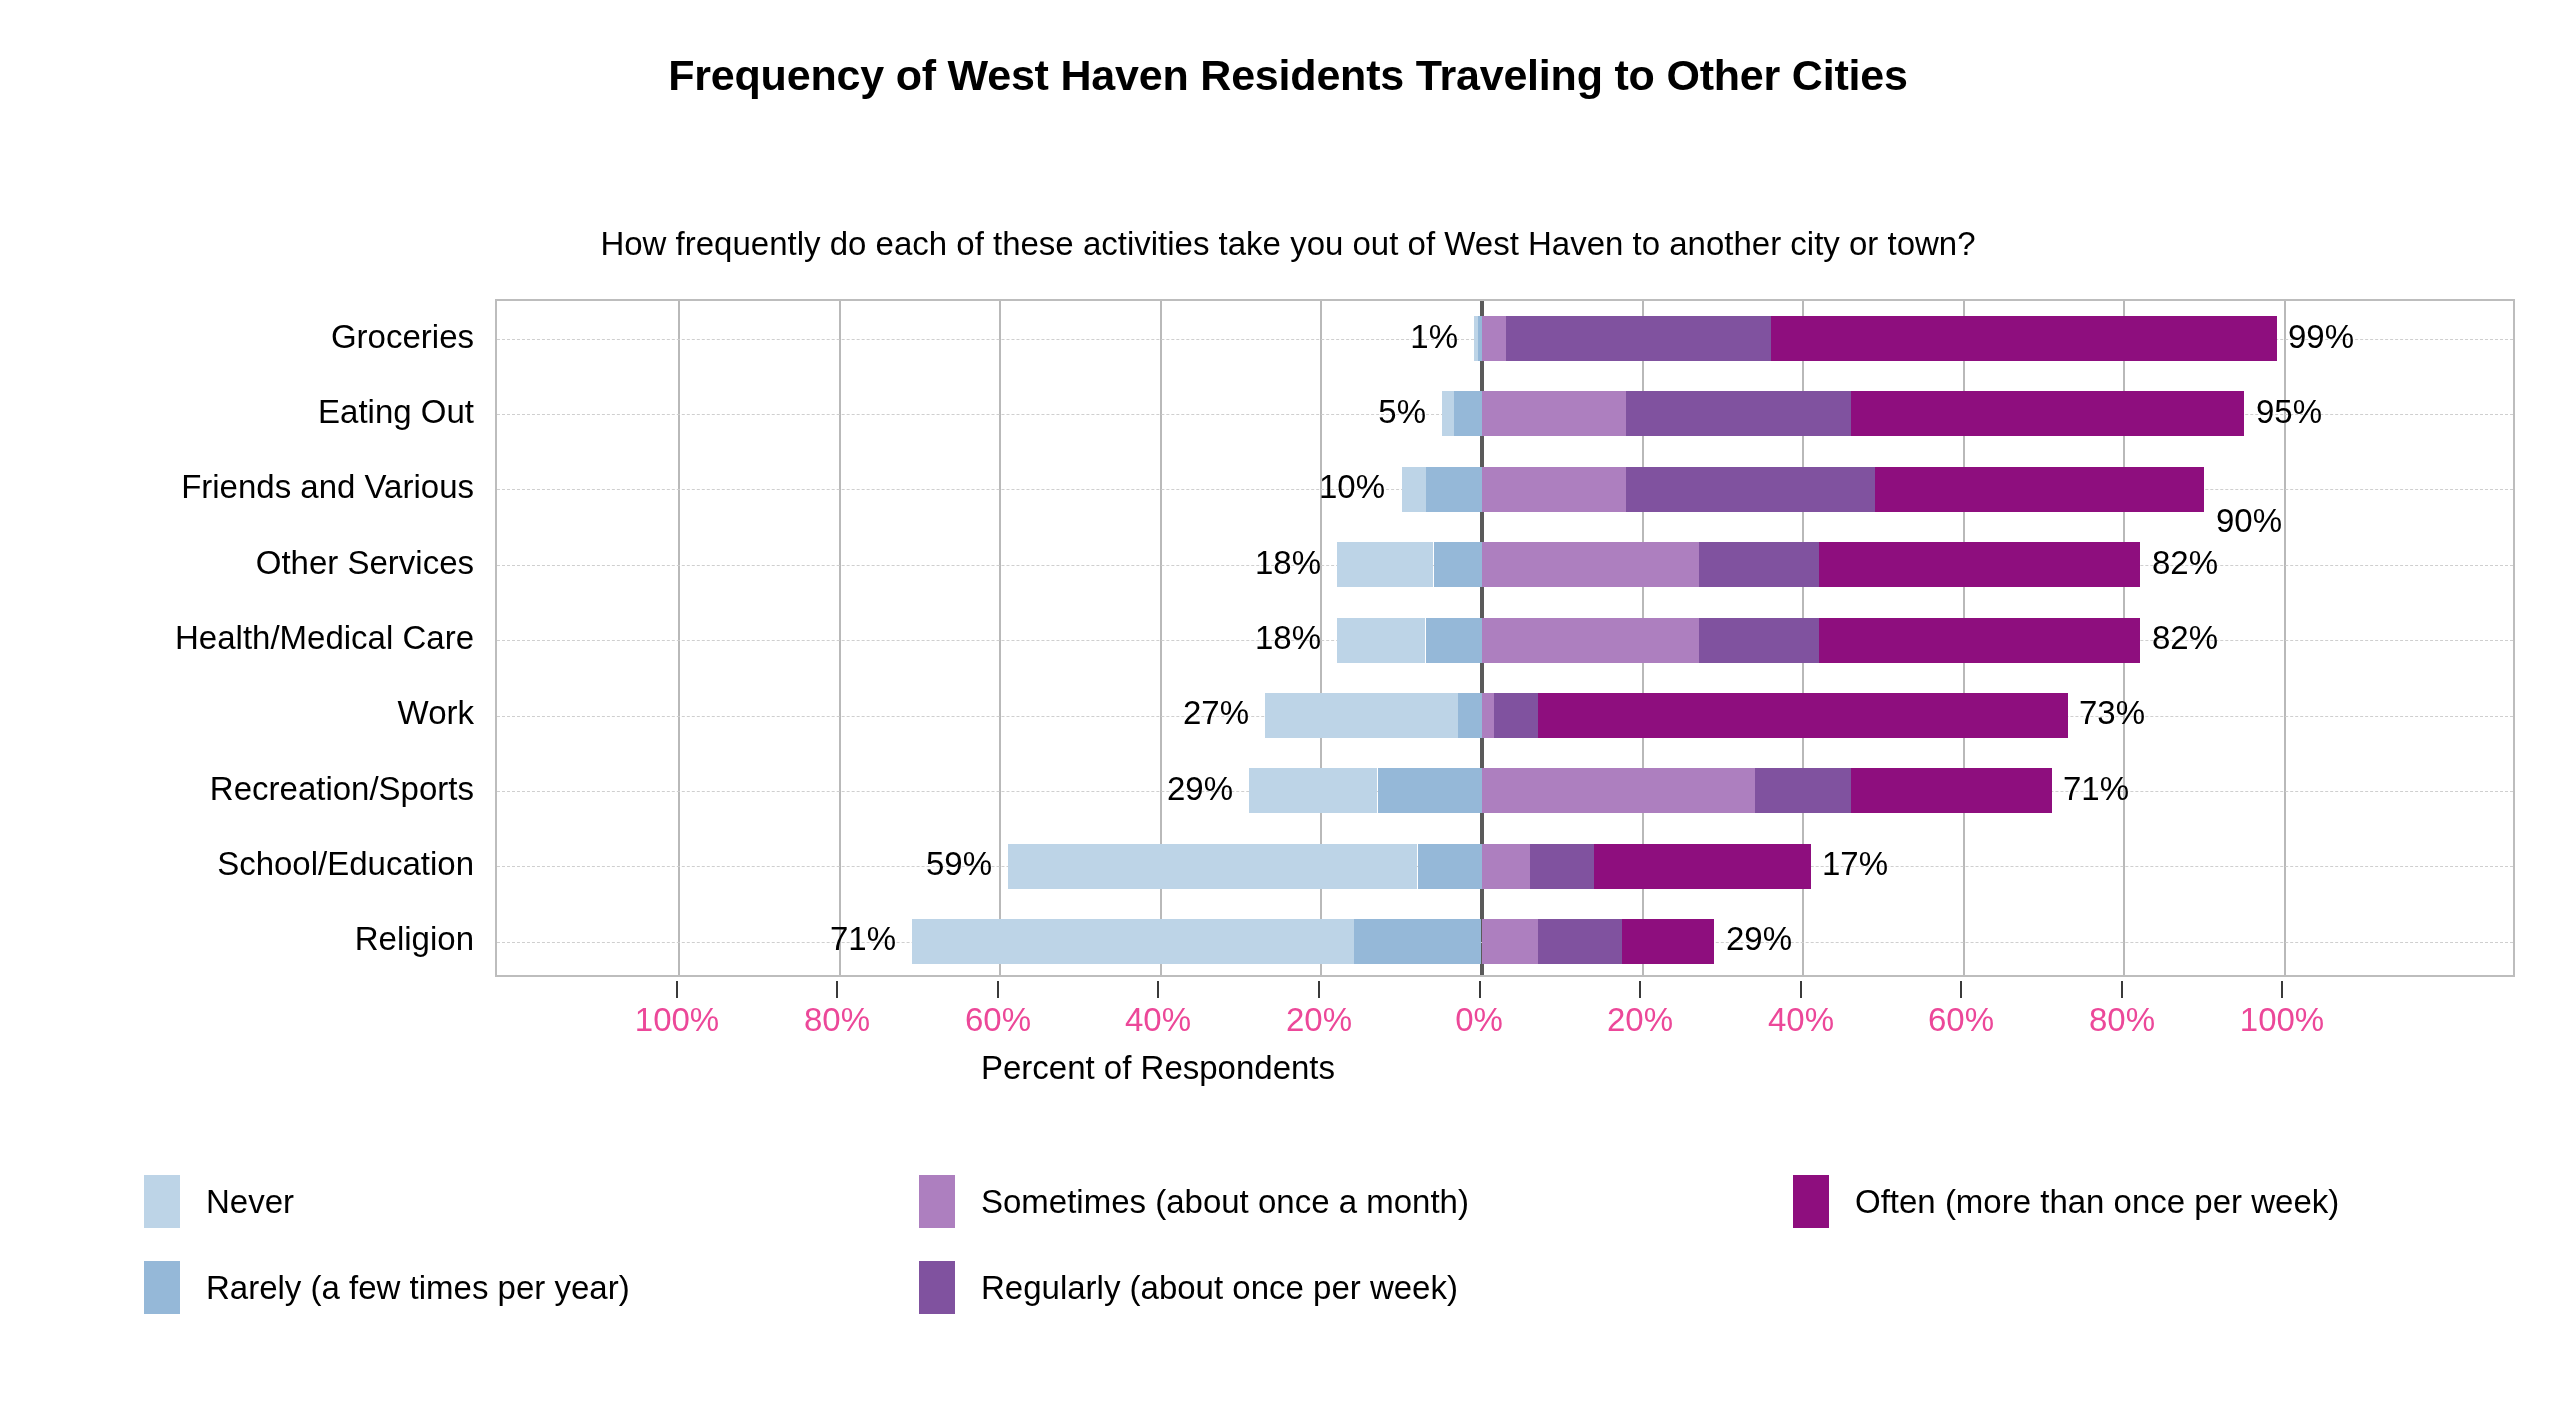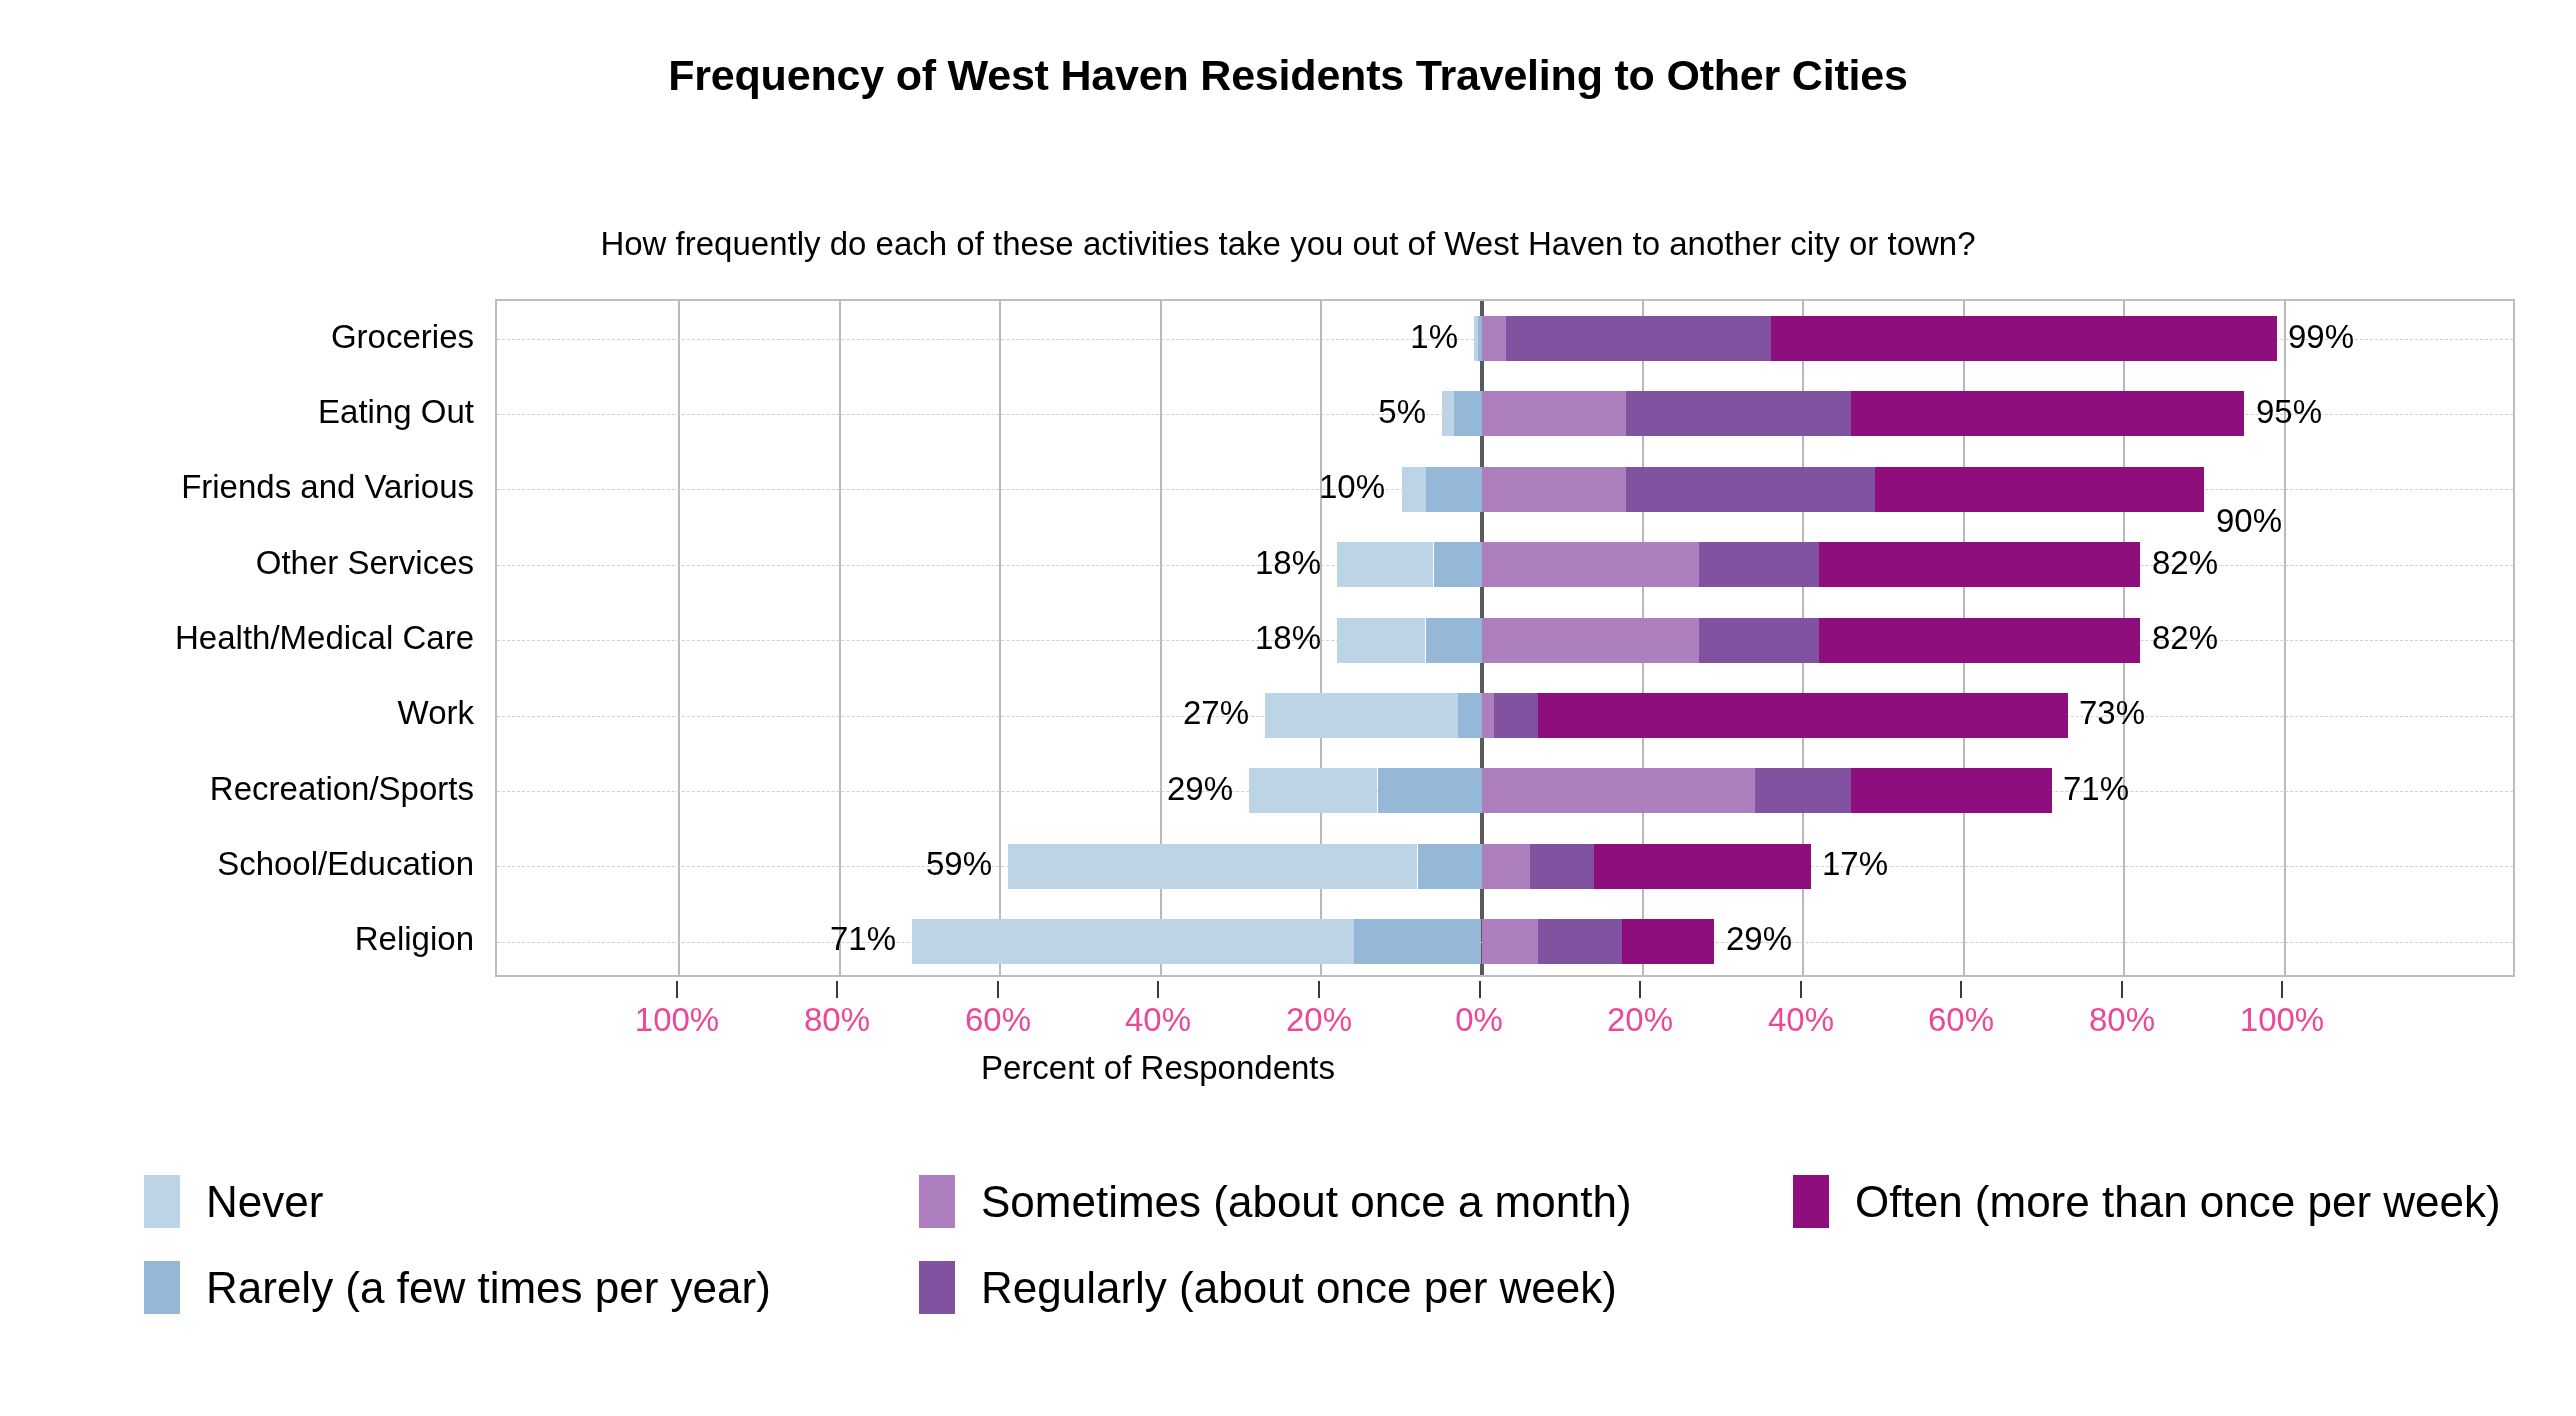--- a/index.html
+++ b/index.html
@@ -86,21 +86,21 @@
   .vlab.right{text-align:left;}
 
   
   #legend{
     position:absolute;left:0;top:1175px;width:2576px;height:189px;
   }
   .lg-item{position:absolute;display:flex;align-items:center;}
   .lg-swatch{
     width:36px;height:53px;flex:0 0 auto;margin-right:26px;
   }
-  .lg-text{font-size:44px;color:#000;white-space:nowrap;}
+  .lg-text{font-size:33px;color:#000;white-space:nowrap;}
 </style>
 </head>
 <body>
 
 <div id="title">
   <span class="line">Frequency of West Haven Residents Traveling to Other Cities</span>
 </div>
 
 <div id="subtitle">How frequently do each of these activities take you out of West Haven to another city or town?</div>
 

